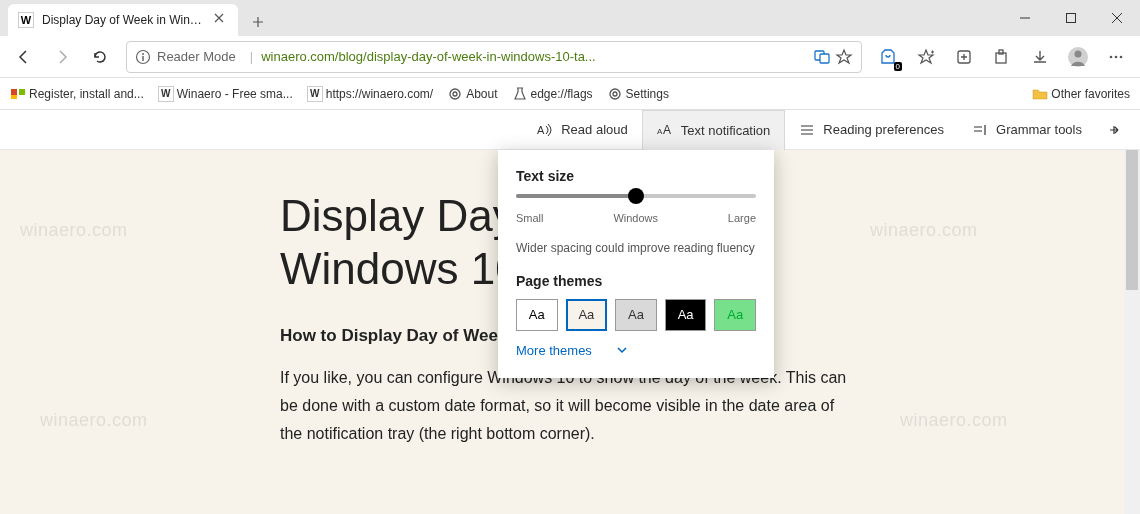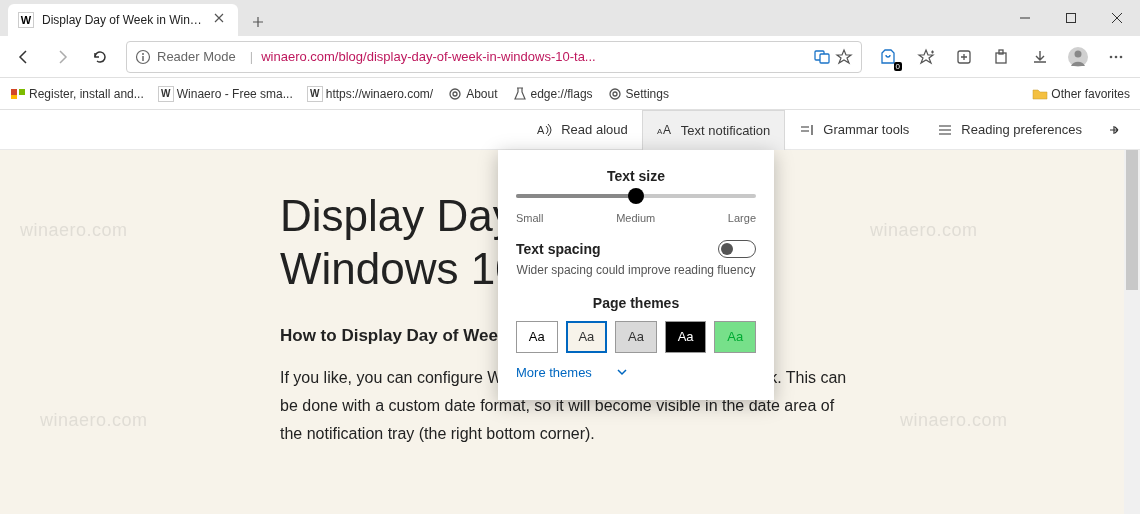--- a/index.html
+++ b/index.html
@@ -15,21 +15,21 @@
 .winbtns { margin-left:auto; display:flex; }
 .winbtn { width:46px; height:36px; display:flex; align-items:center; justify-content:center; }
 
 
 .toolbar { height:42px; background:#fff; display:flex; align-items:center; padding:0 6px; gap:2px; border-bottom:1px solid #e0e0e0; }
 .tbtn { width:36px; height:36px; display:flex; align-items:center; justify-content:center; color:#555; position:relative; }
 .tbtn.disabled { opacity:.4; }
 .addr { flex:1; display:flex; align-items:center; height:32px; border:1px solid #d0d0d0; border-radius:4px; margin:0 6px; padding:0 8px; font-size:13px; color:#444; white-space:nowrap; overflow:hidden; }
 .addr .mode { color:#666; margin:4px 6px; }
 .addr .sep { color:#bbb; margin:0 8px; }
-.addr .url { color:#be185d; flex:1; overflow:hidden; text-overflow:ellipsis; }
+.addr .url { color:#4d7c0f; flex:1; overflow:hidden; text-overflow:ellipsis; }
 .addr .icon-right { margin-left:4px; }
 .badge8 { position:absolute; bottom:4px; right:4px; background:#000; color:#fff; font-size:8px; padding:0 2px; border-radius:2px; }
 
 
 .bookbar { height:32px; background:#fff; display:flex; align-items:center; padding:0 10px; gap:14px; font-size:12px; color:#333; border-bottom:1px solid #e0e0e0; }
 .bookitem { display:flex; align-items:center; gap:3px; white-space:nowrap; }
 .bookicon { width:16px; height:16px; }
 .bookbar .spacer { flex:1; }
 
 
@@ -41,21 +41,21 @@
 
 .content { position:absolute; top:150px; left:0; right:0; bottom:0; background:#f7f3ea; overflow:hidden; }
 .article { max-width:620px; margin:0 auto; padding:40px 20px; color:#222; font-family:Georgia,"Times New Roman",serif; }
 .article h1 { font-size:44px; font-weight:400; line-height:1.2; margin-bottom:30px; }
 .article h3 { font-size:17px; font-weight:bold; margin-bottom:18px; }
 .article p { font-size:16px; line-height:1.75; }
 .scrollbar-v { position:absolute; right:0; top:150px; bottom:0; width:16px; background:#f0f0f0; }
 .scrollbar-v .thumb { position:absolute; left:2px; right:2px; top:0; height:140px; background:#c8c8c8; }
 
 
-.popover { position:absolute; top:150px; left:498px; width:276px; background:#fff; box-shadow:0 4px 18px rgba(0,0,0,0.25); padding:18px 18px 14px; font-size:13px; color:#222; z-index:10;text-align:center; }
+.popover { position:absolute; top:150px; left:498px; width:276px; background:#fff; box-shadow:0 4px 18px rgba(0,0,0,0.25); padding:18px 18px 14px; font-size:13px; color:#222; z-index:10; }
 .popover .section { margin-bottom:16px; }
 .popover .label { font-weight:600; margin-bottom:10px; font-size:14px; }
 .slider-track { position:relative; height:4px; background:#c8c8c8; border-radius:2px; margin:8px 0 6px; }
 .slider-fill { position:absolute; left:0; width:50%; height:4px; background:#888; border-radius:2px; }
 .slider-thumb { position:absolute; left:50%; top:50%; width:16px; height:16px; background:#000; border-radius:50%; transform:translate(-50%,-50%); }
 .slider-labels { display:flex; justify-content:space-between; font-size:11px; color:#666; margin-top:14px; }
 .toggle-row { display:flex; align-items:center; justify-content:space-between; }
 .toggle { width:38px; height:18px; border:1px solid #555; border-radius:10px; position:relative; background:#fff; }
 .toggle .knob { width:12px; height:12px; background:#555; border-radius:50%; position:absolute; left:2px; top:2px; }
 .desc { color:#555; font-size:12px; line-height:1.4; margin-top:4px; }
@@ -263,32 +263,32 @@
         <svg width="16" height="16" viewBox="0 0 16 16">
           <text x="0" y="12" font-size="8" fill="#333">A</text>
           <text x="6" y="12" font-size="12" fill="#333">A</text>
         </svg>
       </span>
     <span>Text notification</span>
   </div>
   <div class="rbtn">
     <span>
         <svg width="16" height="16" viewBox="0 0 16 16">
+          <path d="M2 4 H14 M2 8 H14 M2 12 H14" stroke="#333" stroke-width="1.2"></path>
+        </svg>
+      </span>
+    <span>Reading preferences</span>
+  </div>
+  <div class="rbtn">
+    <span>
+        <svg width="16" height="16" viewBox="0 0 16 16">
           <path d="M2 5 H10 M2 9 H10 M13 3 V13" stroke="#333" stroke-width="1.2"></path>
         </svg>
       </span>
     <span>Grammar tools</span>
-  </div>
-  <div class="rbtn">
-    <span>
-        <svg width="16" height="16" viewBox="0 0 16 16">
-          <path d="M2 4 H14 M2 8 H14 M2 12 H14" stroke="#333" stroke-width="1.2"></path>
-        </svg>
-      </span>
-    <span>Reading preferences</span>
   </div>
   <div class="pinbtn">
     <svg width="16" height="16" viewBox="0 0 16 16">
         <path d="M4 8 H12 M8 4 V12 M12 8 L9 5 M12 8 L9 11" fill="none" stroke="#333" stroke-width="1.2"></path>
       </svg>
   </div>
 </div>
 
 <div class="content">
   <div class="article">
@@ -303,31 +303,25 @@
 
 <div class="popover">
   <div class="section">
     <div class="label">Text size</div>
     <div class="slider-track">
       <div class="slider-fill"></div>
       <div class="slider-thumb"></div>
     </div>
     <div class="slider-labels">
       <span>Small</span>
-      <span>Medium</span>
+      <span>Windows</span>
       <span>Large</span>
     </div>
   </div>
   <div class="section">
-    <div class="toggle-row">
-      <div class="label" style="margin-bottom:0">Text spacing</div>
-      <div class="toggle">
-          <div class="knob"></div>
-        </div>
-    </div>
     <div class="desc">Wider spacing could improve reading fluency</div>
   </div>
   <div class="section" style="margin-bottom:6px;">
     <div class="label">Page themes</div>
     <div class="themes">
       <div class="theme-sw" style="background:#fff;color:#000;">Aa</div>
       <div class="theme-sw sel" style="background:#f7f3ea;color:#333;">Aa</div>
       <div class="theme-sw" style="background:#d9d9d9;color:#333;">Aa</div>
       <div class="theme-sw" style="background:#000;color:#fff;">Aa</div>
       <div class="theme-sw" style="background:#77e08a;color:#0a3;">Aa</div>

